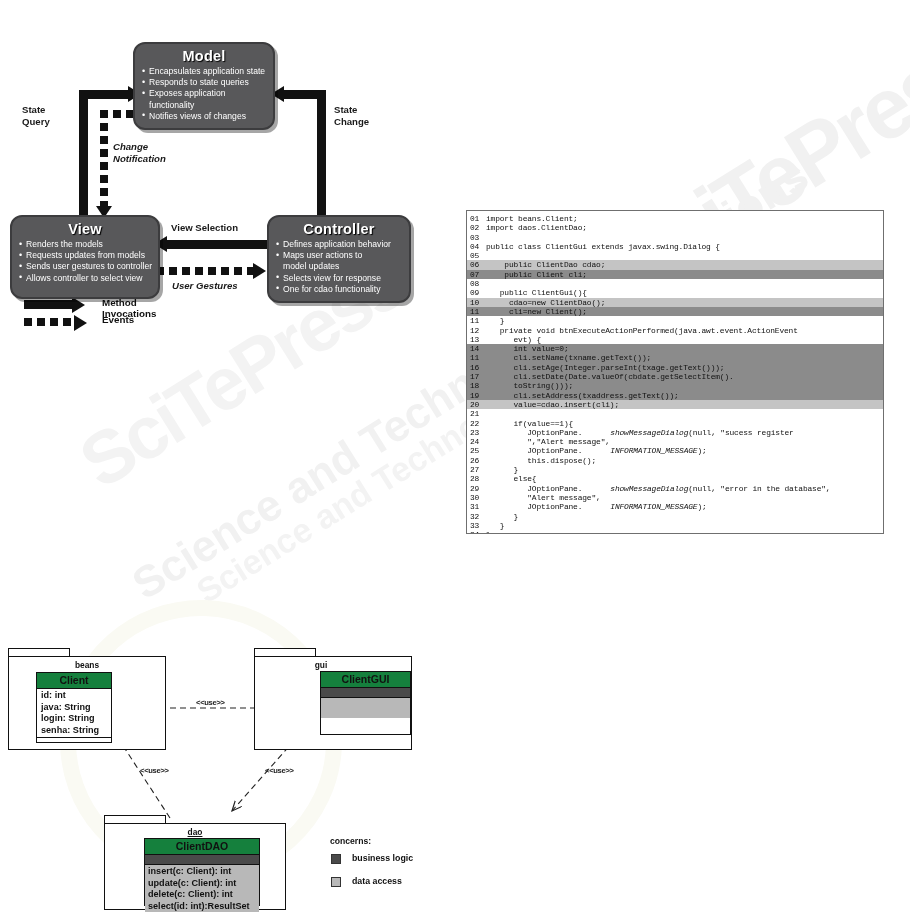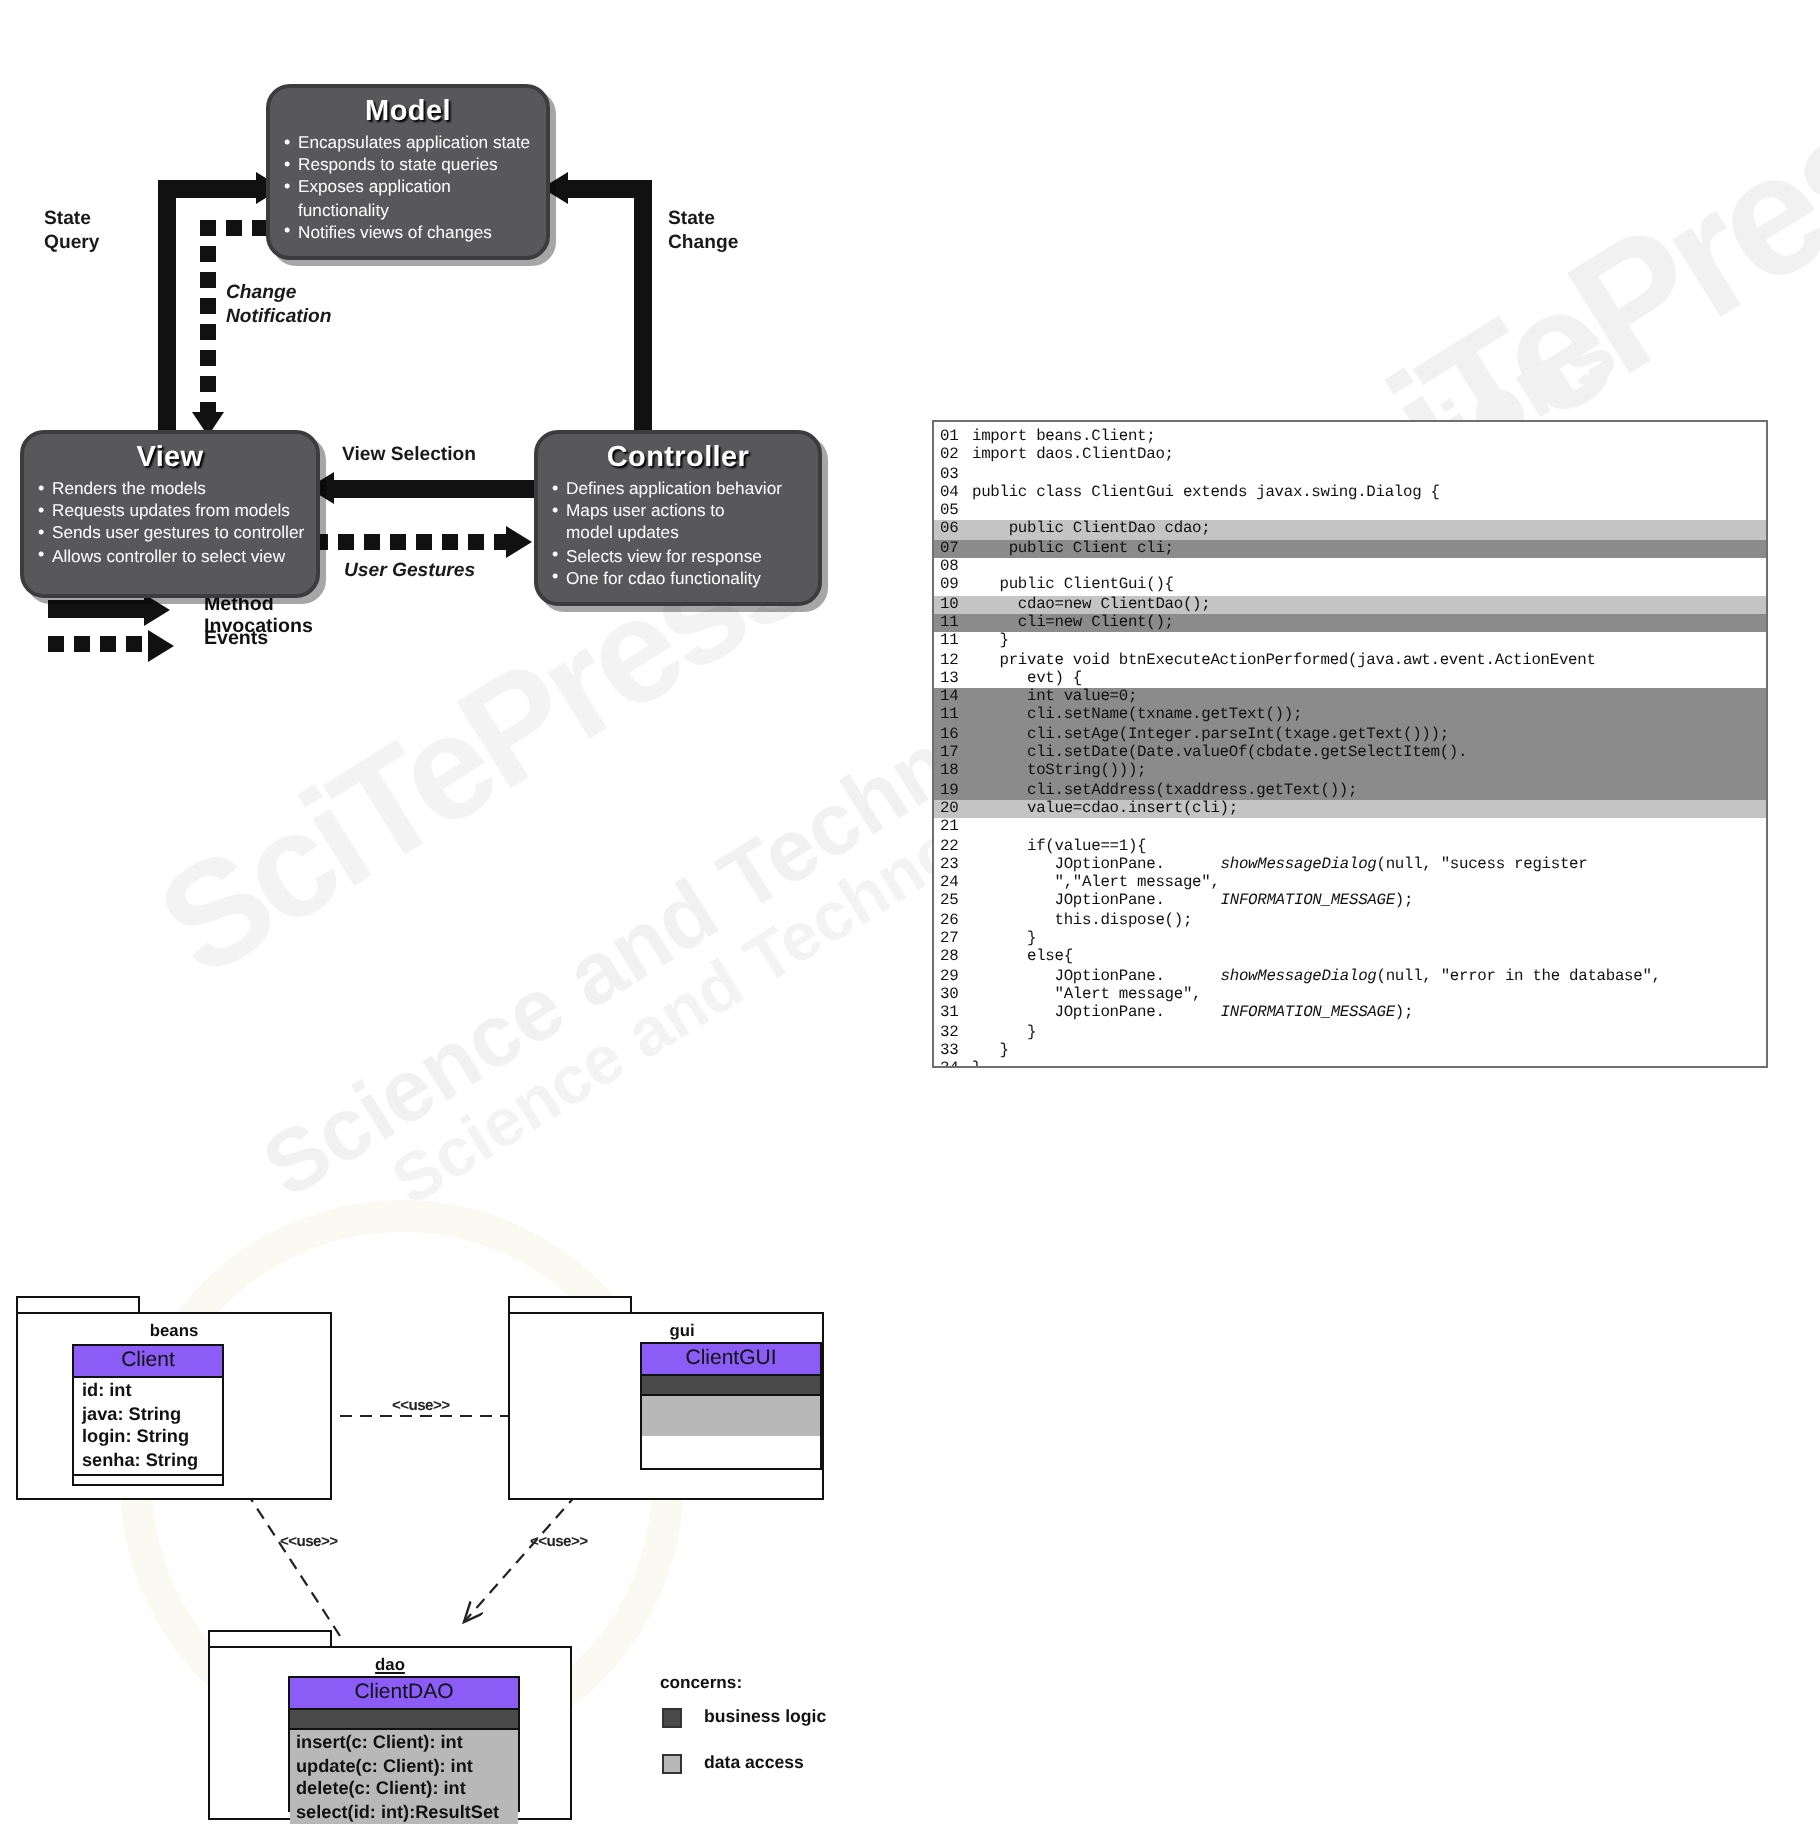--- a/index.html
+++ b/index.html
@@ -64,22 +64,22 @@
   .cl.h1{background:#c4c4c4;}
   .cl.h2{background:#8b8b8b;}
   .cl i{font-style:italic;margin-left:28px;}
 
   
   #uml{position:absolute;left:0;top:640px;width:470px;height:272px;}
   .pkg{position:absolute;border:1.3px solid #111;background:#fff;box-sizing:border-box;}
   .pkg-tab{position:absolute;border:1.3px solid #111;border-bottom:none;background:#fff;box-sizing:border-box;}
   .pkg-name{position:absolute;font-size:8.4px;font-weight:bold;color:#111;text-align:center;}
   .cls{position:absolute;border:1.3px solid #111;box-sizing:border-box;background:#fff;}
-  .cls-ttl{font-size:10.5px;font-weight:normal;color:#111;text-align:center;line-height:15px;
-    border-bottom:1.3px solid #111;background:#8b5cf6;}
+  .cls-ttl{font-size:10.5px;font-weight:bold;color:#111;text-align:center;line-height:15px;
+    border-bottom:1.3px solid #111;background:#15803d;}
   .cls-band-dark{background:#4a4a4a;height:9px;border-bottom:1.3px solid #111;}
   .cls-band-light{background:#b8b8b8;}
   .cls-attrs{padding:1px 0 1px 4px;background:#fff;}
   .cls-attrs div{font-size:9.1px;font-weight:bold;line-height:11.6px;color:#111;white-space:nowrap;}
   .cls-ops{padding:1px 0 2px 3px;background:#b8b8b8;}
   .cls-ops div{font-size:9.1px;font-weight:bold;line-height:11.6px;color:#111;white-space:nowrap;}
   .usetag{position:absolute;font-size:7.6px;font-weight:bold;color:#222;letter-spacing:-0.3px;}
   .uml-legend-ttl{position:absolute;font-size:8.6px;font-weight:bold;color:#111;}
   .sw{position:absolute;width:8px;height:8px;border:1px solid #333;}
   .sw-dark{background:#4a4a4a;}
@@ -243,21 +243,21 @@
       <div>id: int</div>
       <div>java: String</div>
       <div>login: String</div>
       <div>senha: String</div>
     </div>
     <div style="border-top:1.3px solid #111;height:8px;"></div>
   </div>
 
   <div class="pkg-tab" style="left:254px;top:8px;width:62px;height:9px;"></div>
   <div class="pkg" style="left:254px;top:16px;width:158px;height:94px;"></div>
-  <div class="pkg-name" style="left:254px;top:20px;width:134px;padding-left:20px;">gui</div>
+  <div class="pkg-name" style="left:254px;top:20px;width:134px;">gui</div>
   <div class="cls" style="left:320px;top:31px;width:91px;height:64px;">
     <div class="cls-ttl">ClientGUI</div>
     <div class="cls-band-dark"></div>
     <div class="cls-band-light" style="height:20px;"></div>
   </div>
 
   <div class="pkg-tab" style="left:104px;top:175px;width:62px;height:9px;"></div>
   <div class="pkg" style="left:104px;top:183px;width:182px;height:87px;"></div>
   <div class="pkg-name" style="left:104px;top:187px;width:182px;text-decoration:underline;">dao</div>
   <div class="cls" style="left:144px;top:198px;width:116px;height:68px;">

